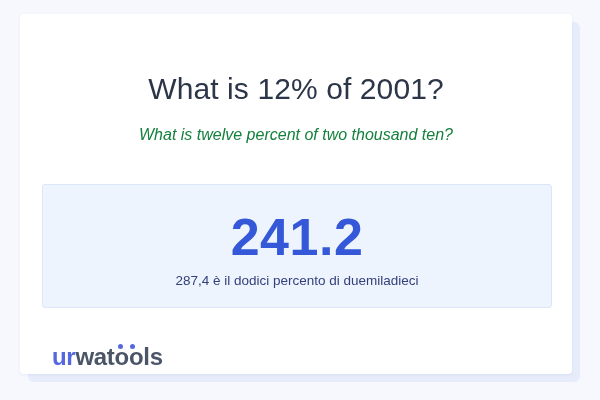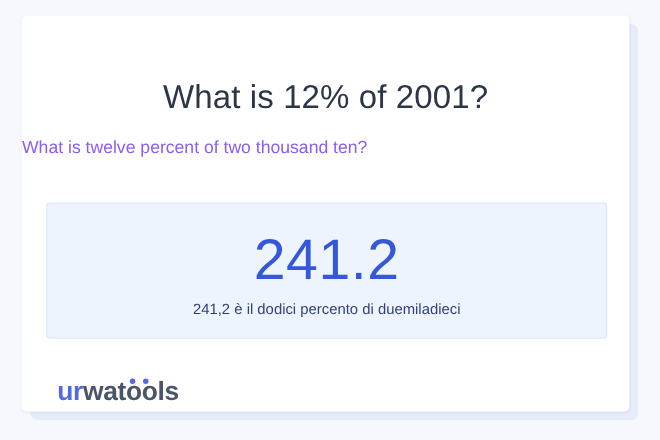--- a/index.html
+++ b/index.html
@@ -48,44 +48,45 @@
     font-size: 30px;
     color: #2c3648;
     font-weight: 400;
     letter-spacing: 0.1px;
   }
   .subtitle {
     position: absolute;
     left: 0;
     top: 112px;
     width: 100%;
-    text-align: left;
+    text-align: center;
     font-size: 16px;
-    color: #8b5cf6;
+    color: #15803d;
     font-weight: 400;
+    font-style: italic;
   }
   .result-box {
     position: absolute;
     left: 22px;
     top: 170px;
     width: 508px;
     height: 122px;
     background: #eef4fe;
     border: 1px solid #dbe6fa;
     border-radius: 3px;
   }
   .result-value {
     position: absolute;
     left: 0;
     top: 22px;
     width: 100%;
     text-align: center;
     font-size: 52px;
     color: #3458d8;
-    font-weight: 400;
+    font-weight: 700;
     letter-spacing: 0.5px;
   }
   .result-caption {
     position: absolute;
     left: 0;
     top: 88px;
     width: 100%;
     text-align: center;
     font-size: 13.5px;
     color: #33417a;
@@ -139,21 +140,21 @@
   <div class="card-shadow"></div>
 
   <div class="card">
 
     <div class="title">What is 12% of 2001?</div>
 
     <div class="subtitle">What is twelve percent of two thousand ten?</div>
 
     <div class="result-box">
       <div class="result-value">241.2</div>
-      <div class="result-caption">241,2 è il dodici percento di duemiladieci</div>
+      <div class="result-caption">287,4 è il dodici percento di duemiladieci</div>
     </div>
 
     <div class="logo">
       <span class="logo-text"><span class="logo-u">ur</span><span>w</span><span>at</span><span class="logo-oo"><span>oo</span><span class="logo-dot" style="left:3px;"></span><span class="logo-dot" style="left:15px;"></span></span><span>ls</span></span>
     </div>
 
 
   </div>
 </div>
 

